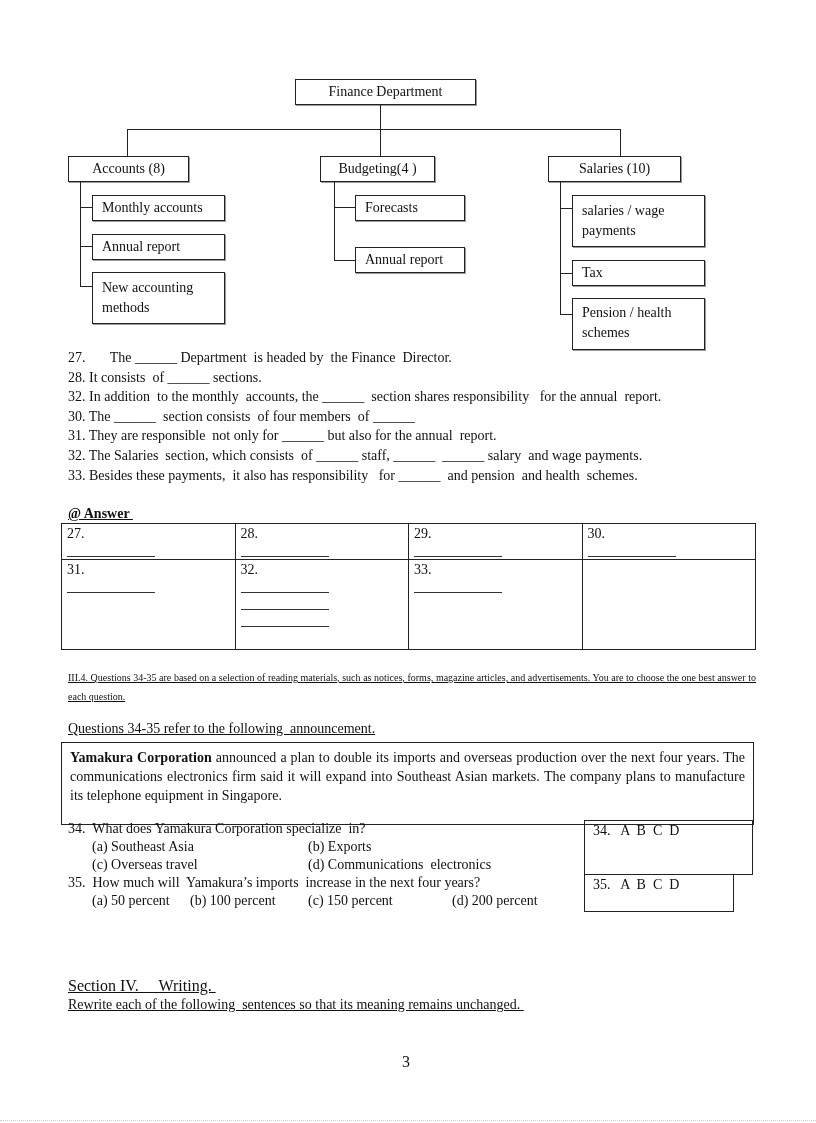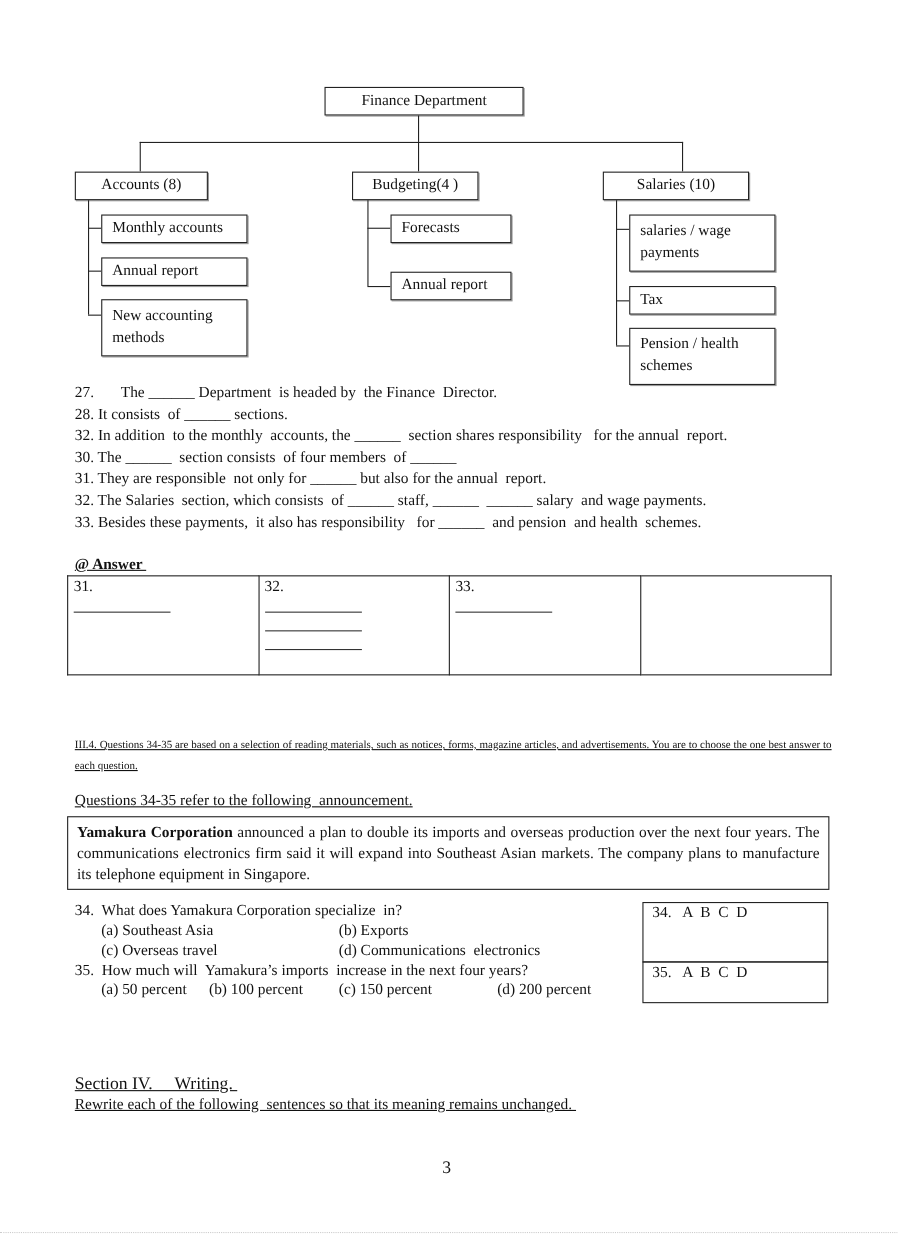--- a/index.html
+++ b/index.html
@@ -82,52 +82,58 @@
   <div class="q" style="top:387px;">32. In addition  to the monthly  accounts, the ______  section shares responsibility   for the annual  report.</div>
   <div class="q" style="top:407px;">30. The ______  section consists  of four members  of ______</div>
   <div class="q" style="top:426px;">31. They are responsible  not only for ______ but also for the annual  report.</div>
   <div class="q" style="top:446px;">32. The Salaries  section, which consists  of ______ staff, ______  ______ salary  and wage payments.</div>
   <div class="q" style="top:466px;">33. Besides these payments,  it also has responsibility   for ______  and pension  and health  schemes.</div>
 </div>
 
 <div class="abs ul" style="left:68px;top:506px;font-weight:bold;font-size:14px;white-space:pre;">@ Answer </div>
 <table class="ans">
   <tbody>
+      <tr style="height:36px;">
+    <td><span>27.</span><span class="blank"></span></td>
+    <td><span>28.</span><span class="blank"></span></td>
+    <td><span>29.</span><span class="blank"></span></td>
+    <td><span>30.</span><span class="blank"></span></td>
+  </tr>
   <tr style="height:90px;">
     <td><span>31.</span><span class="blank"></span></td>
     <td><span>32.</span>
       <span class="blank"></span>
       <span class="blank" style="height:16px;"></span>
       <span class="blank" style="height:16px;"></span></td>
     <td><span>33.</span><span class="blank"></span></td>
     <td><span></span></td>
   </tr>
 </tbody>
   </table>
 
 <div class="abs ul" style="left:68px;top:668px;width:688px;font-size:10px;line-height:19px;text-align:justify;">III.4.    Questions  34-35 are based on  a selection  of reading materials,  such as notices,  forms,   magazine  articles,  and advertisements. You are to choose the one best answer to each question. </div>
 <div class="abs ul" style="left:68px;top:721px;font-size:14px;white-space:pre;">Questions 34-35 refer to the following  announcement.</div>
-<div class="abs" style="left:61px;top:742px;width:693px;height:67px;border:1px solid #222;box-sizing:border-box;padding:5px 8px;font-size:14px;line-height:19px;text-align:justify;">
+<div class="abs" style="left:61px;top:742px;width:693px;height:83px;border:1px solid #222;box-sizing:border-box;padding:5px 8px;font-size:14px;line-height:19px;text-align:justify;">
   <b>Yamakura Corporation</b><span> announced  a plan  to double  its imports  and overseas production  over the next four years. The communications  electronics  firm said it will  expand into Southeast Asian markets. The company plans to manufacture its telephone  equipment in  Singapore.</span>
 </div>
 
 <div>
   <div class="choice" style="left:68px;top:821px;">34.  What does Yamakura Corporation specialize  in?</div>
   <div class="choice" style="left:92px;top:839px;">(a) Southeast Asia</div>
   <div class="choice" style="left:308px;top:839px;">(b) Exports</div>
   <div class="choice" style="left:92px;top:857px;">(c) Overseas travel</div>
   <div class="choice" style="left:308px;top:857px;">(d) Communications  electronics</div>
 </div>
 <div>
   <div class="choice" style="left:68px;top:875px;">35.  How much will  Yamakura’s imports  increase in the next four years?</div>
   <div class="choice" style="left:92px;top:893px;">(a) 50 percent</div>
   <div class="choice" style="left:190px;top:893px;">(b) 100 percent</div>
   <div class="choice" style="left:308px;top:893px;">(c) 150 percent</div>
   <div class="choice" style="left:452px;top:893px;">(d) 200 percent</div>
 </div>
 <div class="abox" style="left:584px;top:820px;width:169px;height:55px;white-space:pre;">34.   A  B  C  D</div>
-<div class="abox" style="left:584px;top:874px;width:169px;height:38px;white-space:pre;">35.   A  B  C  D</div>
+<div class="abox" style="left:584px;top:874px;width:150px;height:38px;white-space:pre;">35.   A  B  C  D</div>
 
 <div class="abs ul" style="left:68px;top:977px;font-size:16px;white-space:pre;">Section IV.     Writing. </div>
 <div class="abs ul" style="left:68px;top:997px;font-size:14px;white-space:pre;">Rewrite each of the following  sentences so that its meaning remains unchanged. </div>
 
 <div class="abs" style="left:402px;top:1053px;font-size:16px;">3</div>
 <div class="abs" style="left:0;top:1120px;width:816px;height:0;border-top:1px dotted #ccc;"></div>
 
 </body></html>

